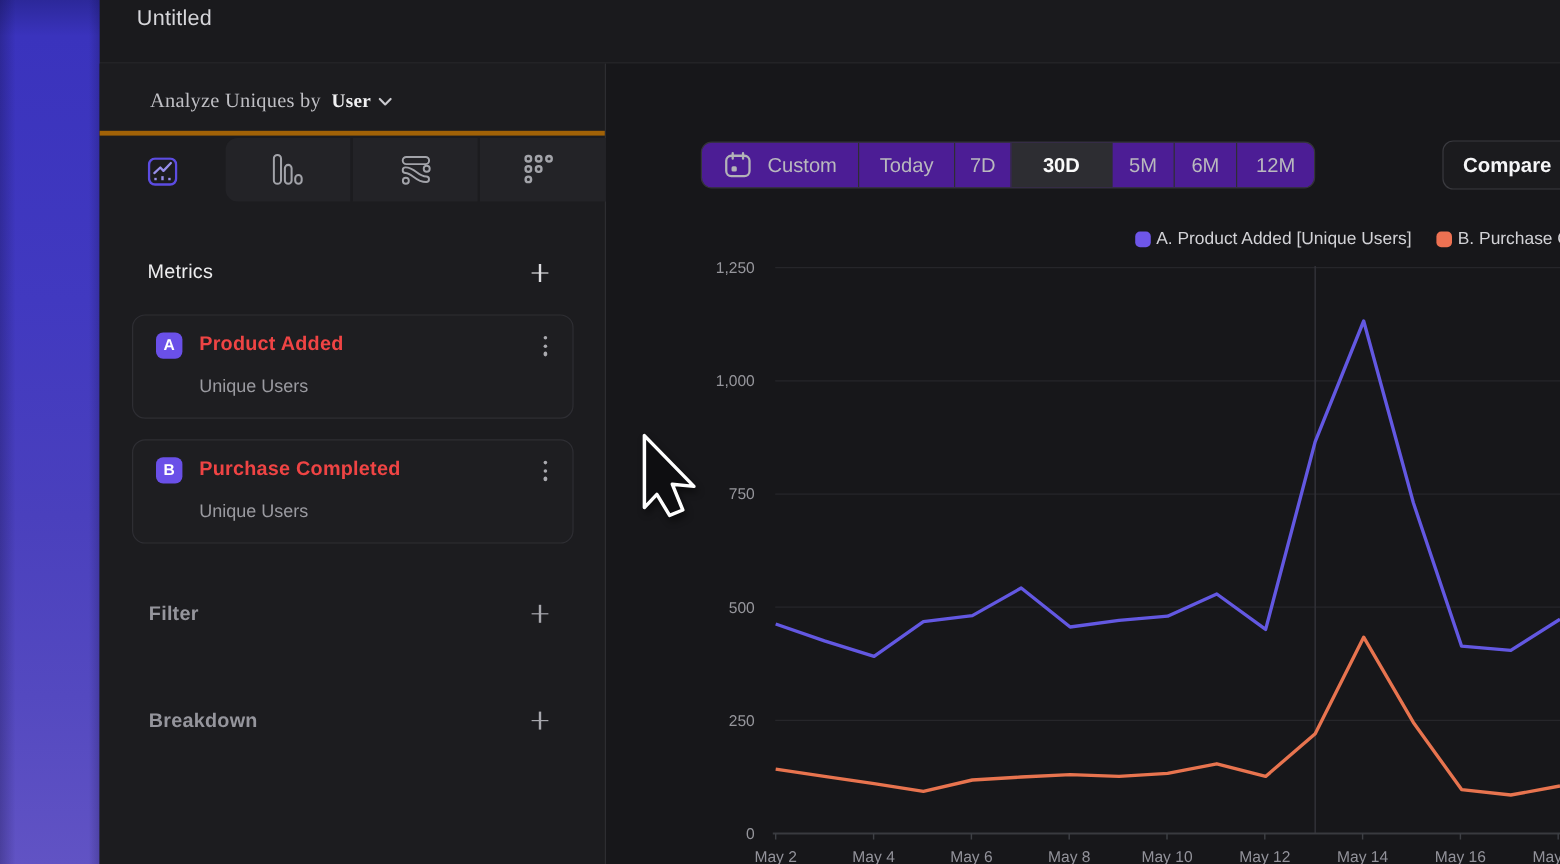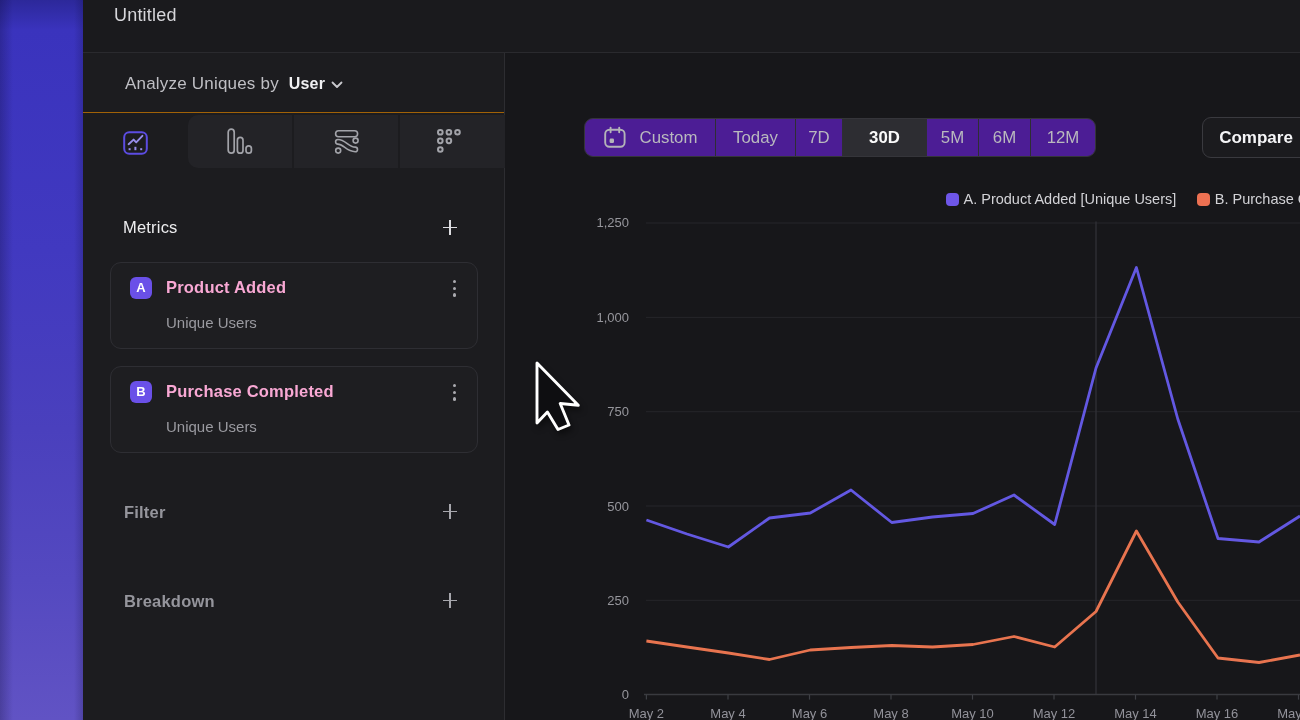--- a/index.html
+++ b/index.html
@@ -15,40 +15,40 @@
     background:linear-gradient(to right, rgba(8,6,40,.25) 0px, rgba(8,6,40,0) 13px, rgba(8,6,40,0) 74px, rgba(8,6,40,.20) 83px); }
 
   
   #topbar { left:83px; top:0; width:1217px; height:53px; background:#1a1a1d;
     border-bottom:1px solid #2a2a2e; }
   #topbar .title { position:absolute; left:31px; top:5px; font-size:18px; color:#d6d6da; font-weight:500; letter-spacing:.2px; }
 
   
   #lpanel { left:83px; top:53px; width:422px; height:667px; background:#1c1c1f;
     border-right:1px solid #2d2d31; }
-  #analyzerow { position:absolute; left:0; top:0; width:100%; height:60px; border-bottom:1px solid #a16207; }
+  #analyzerow { position:absolute; left:0; top:0; width:100%; height:60px; border-bottom:4px solid #a16207;font-family:Liberation Serif, serif; }
   #analyzerow .lbl { position:absolute; left:42px; top:21px; font-size:17px; color:#bfbfc4; letter-spacing:.2px;}
   #analyzerow .usr { color:#f0f0f2; font-weight:700; font-size:16px; }
 
   #tabblock { position:absolute; left:105px; top:62px; width:317px; height:53px;
     background:#232327; border-radius:10px 0 0 10px; }
   #tabblock .sep { position:absolute; top:0; width:2px; height:53px; background:#1c1c1f; }
   .tabicon { position:absolute; top:13px; }
 
   .sechead { position:absolute; left:40px; font-size:16.5px; font-weight:400; color:#ededef; letter-spacing:.2px; }
   .plus { position:absolute; left:359px; width:16px; height:16px; }
   .plus:before { content:""; position:absolute; left:7px; top:0; width:1.7px; height:15px; background:#dcdce0; }
   .plus:after  { content:""; position:absolute; left:1px; top:6.6px; width:14px; height:1.7px; background:#dcdce0; }
   .plus.dim:before, .plus.dim:after { background:#a7a7ad; }
 
   .card { position:absolute; left:27px; width:368px; height:87px;
     border:1px solid #2e2e33; border-radius:11px; background:#1e1e21; }
   .badge { position:absolute; left:19px; top:14px; width:22px; height:22px; border-radius:6px;
     background:#6a50e8; color:#fff; font-size:13px; font-weight:700; text-align:center; line-height:22px; }
-  .ctitle { position:absolute; left:55px; top:15px; font-size:16.5px; font-weight:700; color:#f9a8d4; letter-spacing:.2px; }
+  .ctitle { position:absolute; left:55px; top:15px; font-size:16.5px; font-weight:700; color:#ef4444; letter-spacing:.2px; }
   .csub { position:absolute; left:55px; top:51px; font-size:15px; color:#9a9aa0; }
   .kebab { position:absolute; right:20px; top:17px; width:4px; }
   .kebab i { display:block; width:3.4px; height:3.4px; border-radius:50%; background:#aaaaaf; margin:0 0 3.2px 0; }
 
   .rowlbl { position:absolute; left:41px; font-size:16.5px; font-weight:700; color:#95959c; letter-spacing:.2px; }
 
   
   #cpanel { left:505px; top:53px; width:795px; height:667px; background:#17171a; overflow:hidden; }
 
   #btngroup { position:absolute; left:79px; top:65px; height:39px; display:flex;

